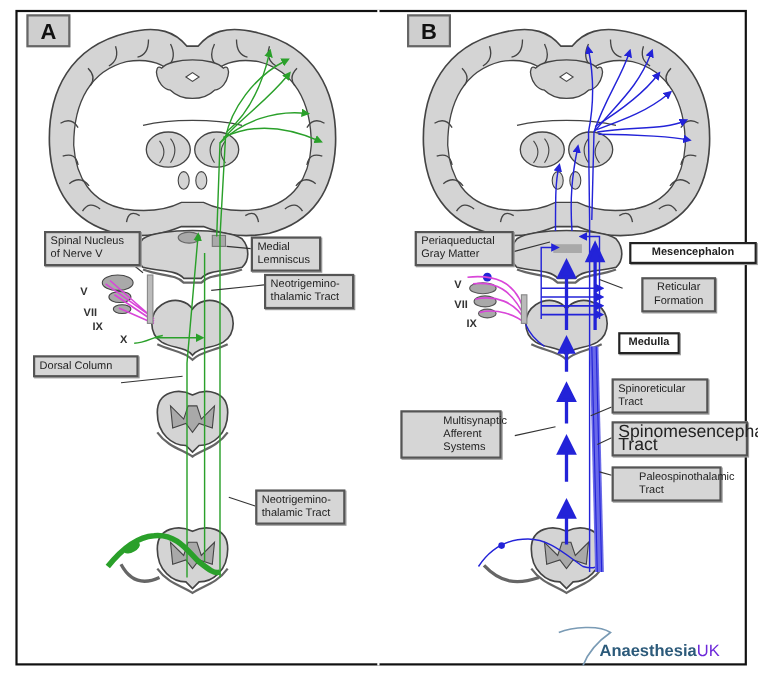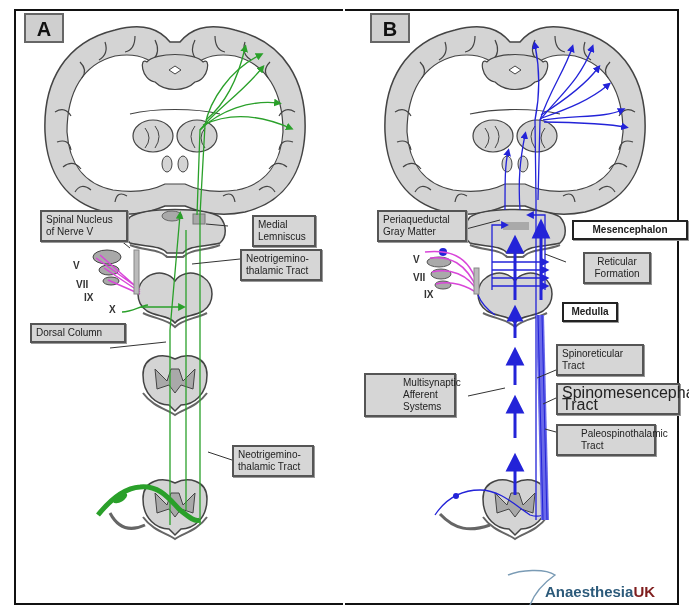--- a/index.html
+++ b/index.html
@@ -11,21 +11,21 @@
   svg { position: absolute; left: 0; top: 0; }
   .lbl { position: absolute; background: #d6d6d6; border: 2px solid #555;
          box-shadow: 1px 1px 0 #999; font-size: 10px; line-height: 12px; color: #222;
          padding: 2px 4px; box-sizing: border-box; font-weight: normal; }
   .lbl.white { background: #fff; border: 2px solid #222; font-weight: bold; }
   .panel-letter { position: absolute; width: 40px; height: 30px; background: #cfcfcf;
          border: 2px solid #666; font-size: 20px; font-weight: bold; text-align: center;
          line-height: 28px; color: #111; box-sizing: border-box; }
   .nerve { position: absolute; font-size: 10px; font-weight: bold; color: #333; }
   .logo { position: absolute; font-size: 15px; font-weight: bold; color: #2c5a7a; }
-  .logo .uk { font-weight: bold; color: #7f1d1d; }
+  .logo .uk { font-weight: normal; color: #6d28d9; }
 </style>
 </head>
 <body>
 
 <div id="frame"></div>
 <div id="divider"></div>
 
 <svg width="689" height="616" viewBox="0 0 689 616">
   <defs>
     <marker id="ag" markerWidth="6" markerHeight="6" refX="3" refY="3" orient="auto">
@@ -181,21 +181,21 @@
     </g>
 
     <path d="M508,575 C520,570 545,568 555,575 C545,582 535,592 530,605" fill="none" stroke="#7a9bb5" stroke-width="1.5"></path>
   </g>
 </svg>
 
 <div class="panel-letter" style="left:24px;top:13px;">A</div>
 <div class="panel-letter" style="left:370px;top:13px;">B</div>
 
 <div class="lbl" style="left:16px;top:210px;width:88px;margin-left:24px;">Spinal Nucleus of Nerve V</div>
-<div class="lbl" style="left:228px;top:215px;width:64px;margin-left:24px;">Medial Lemniscus</div>
+<div class="lbl" style="left:228px;top:215px;width:64px;">Medial Lemniscus</div>
 <div class="lbl" style="left:240px;top:249px;width:82px;">Neotrigemino- thalamic Tract</div>
 <div class="lbl" style="left:30px;top:323px;width:96px;">Dorsal Column</div>
 <div class="lbl" style="left:232px;top:445px;width:82px;">Neotrigemino- thalamic Tract</div>
 
 <span class="nerve" style="left:73px;top:260px;">V</span>
 <span class="nerve" style="left:76px;top:279px;">VII</span>
 <span class="nerve" style="left:84px;top:292px;">IX</span>
 <span class="nerve" style="left:109px;top:304px;">X</span>
 
 <div class="lbl" style="left:377px;top:210px;width:90px;">Periaqueductal Gray Matter</div>

